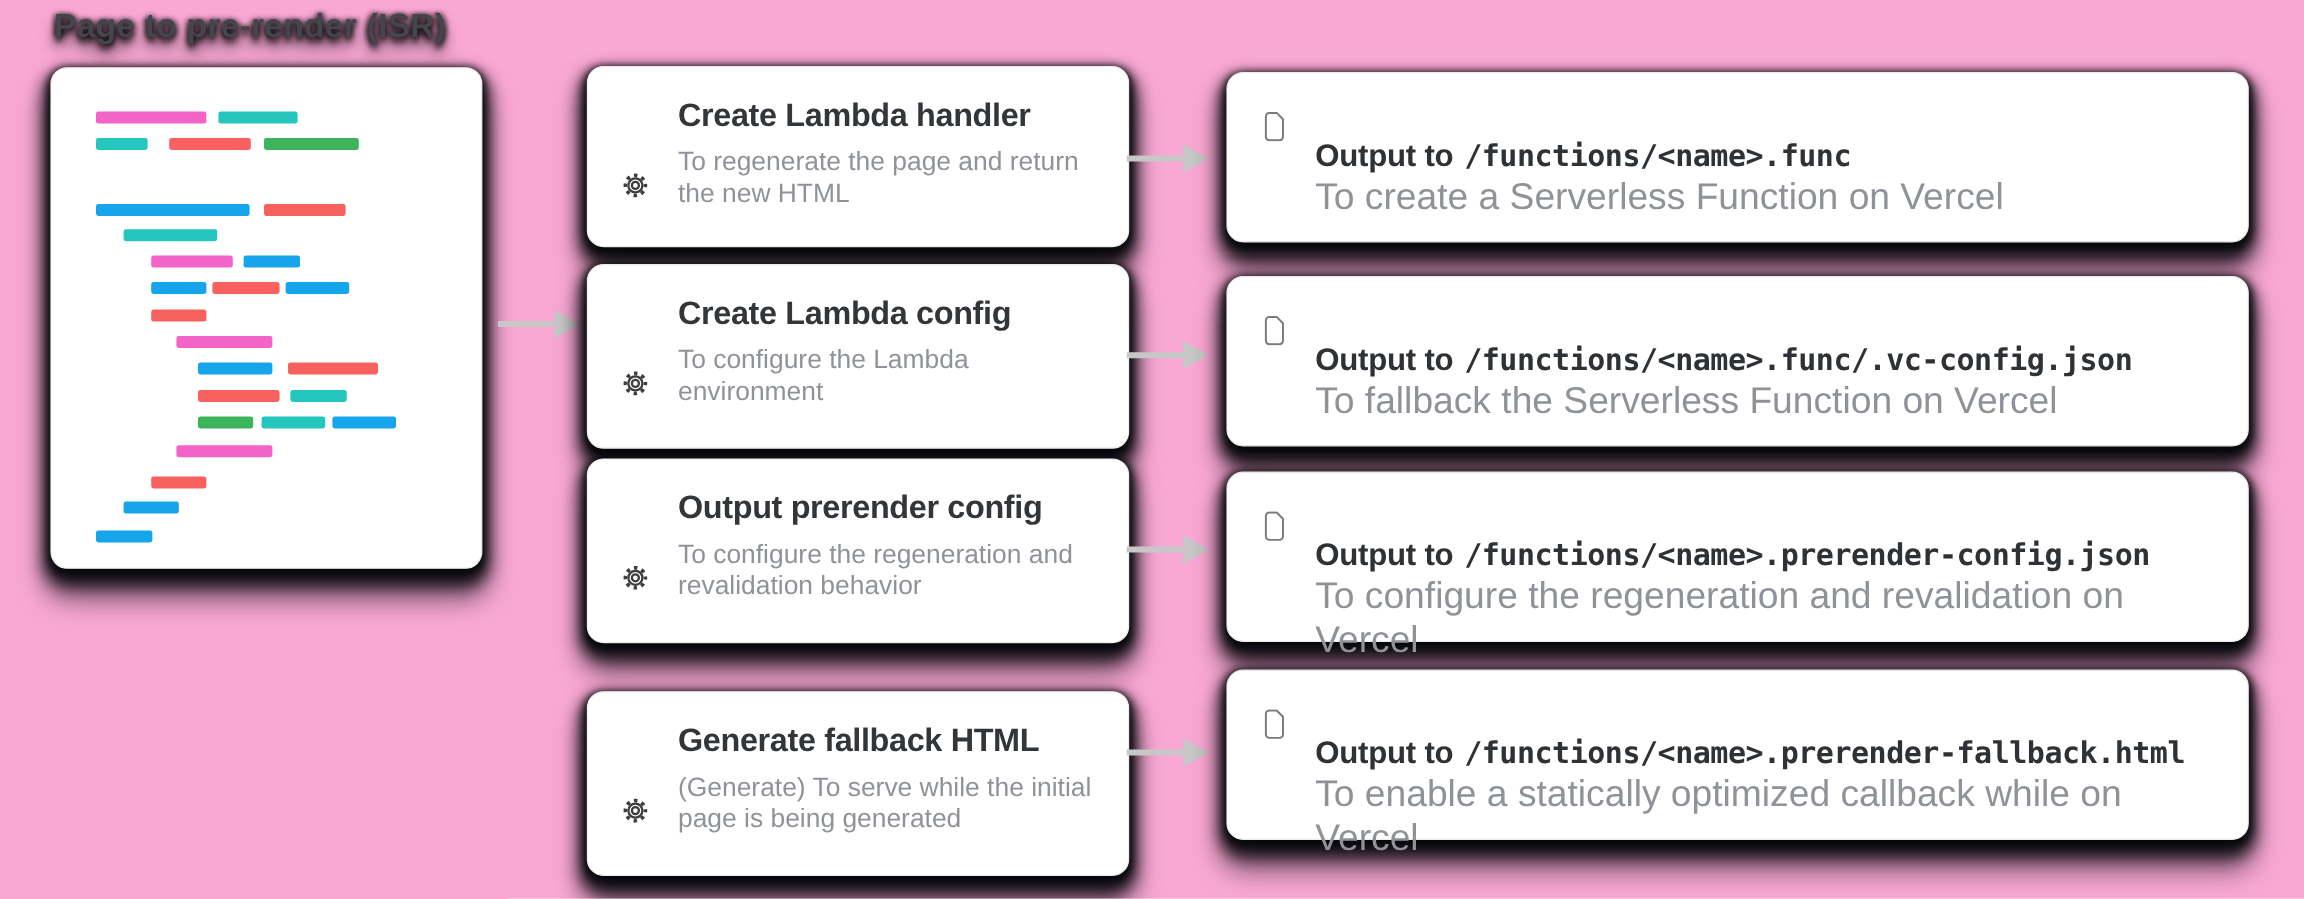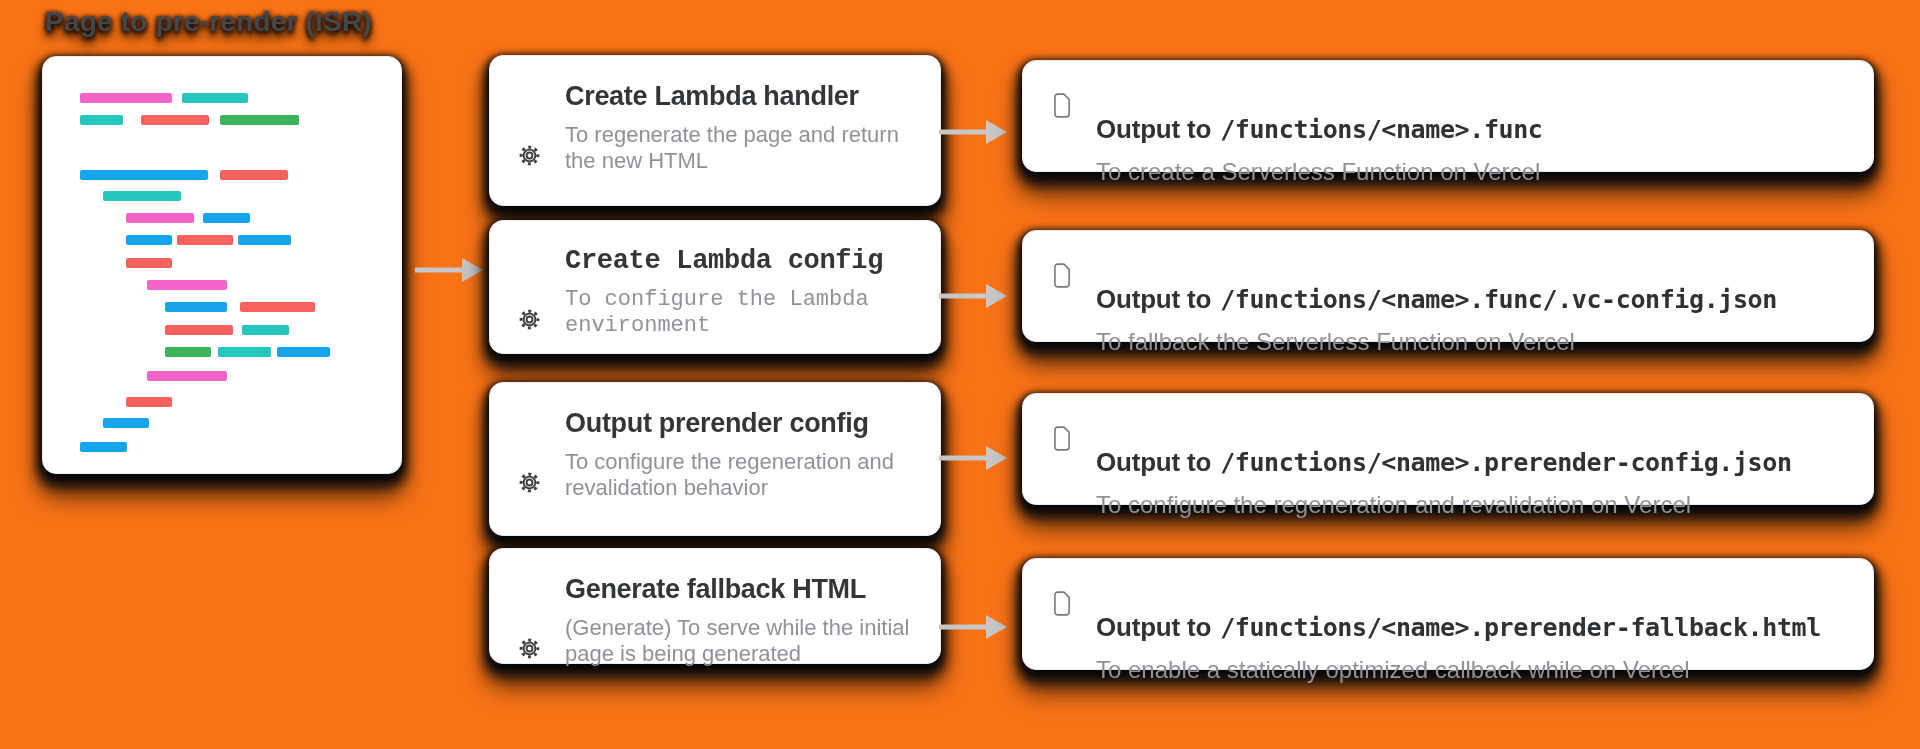--- a/index.html
+++ b/index.html
@@ -3,21 +3,21 @@
 <meta charset="utf-8">
 <style>
   * { margin: 0; padding: 0; box-sizing: border-box; }
   html, body { background: #ffffff; }
   body { font-family: "Liberation Sans", sans-serif; }
 
   .canvas {
     position: relative;
     width: 1920px;
     height: 749px;
-    background: #f97316;
+    background: #f9a8d4;
     overflow: hidden;
   }
 
   .diagram-title {
     position: absolute;
     left: 45px;
     top: 6px;
     font-size: 28px;
     font-weight: 700;
     letter-spacing: 0.2px;
@@ -56,41 +56,41 @@
     line-height: 1.2;
   }
   .step-desc {
     margin-top: 10px;
     font-size: 22px;
     line-height: 1.16;
     color: #8f9398;
   }
 
   
-  .output-card { left: 1022px; width: 852px; height: 112px; }
+  .output-card { left: 1022px; width: 852px; height: 142px; }
   .output-inner { display: flex; align-items: flex-start; gap: 24px; padding: 26px 20px 0 30px; }
   .file-wrap { flex: 0 0 19px; margin-top: 6px; color: #7a7a7a; }
   .output-title { display: flex; align-items: baseline; gap: 9px; white-space: nowrap; }
   .output-prefix {
     font-size: 26px;
     font-weight: 700;
     letter-spacing: -0.2px;
     color: #2f3235;
   }
   .output-path {
     font-family: "DejaVu Sans Mono", "Liberation Mono", monospace;
     font-size: 25px;
     font-weight: 600;
     letter-spacing: -0.4px;
     color: #2f3235;
     margin-top: 28px;
   }
   .output-desc {
-    margin-top: 13px;
-    font-size: 24px;
+    margin-top: 1px;
+    font-size: 31px;
     color: #8f9398;
   }
 
   
   .arrow { position: absolute; }
 </style>
 </head>
 <body>
 
 <div class="canvas">
@@ -142,21 +142,21 @@
           <circle cx="12" cy="12" r="7.4" stroke="currentColor" stroke-width="2.7" stroke-dasharray="2.6 3.21" stroke-dashoffset="1.3"></circle>
         </svg>
       </span>
       <div>
         <div class="step-title">Create Lambda handler</div>
         <div class="step-desc">To regenerate the page and return the new HTML</div>
       </div>
     </div>
   </div>
 
-  <div class="card step-card" style="top:220px; height:134px;font-family:Liberation Mono, monospace;">
+  <div class="card step-card" style="top:220px; height:154px;">
     <div class="step-inner">
       <span class="gear-wrap">
         <svg width="27" height="27" viewBox="0 0 24 24" fill="none">
           <circle cx="12" cy="12" r="5.2" stroke="currentColor" stroke-width="1.7"></circle>
           <circle cx="12" cy="12" r="2.6" stroke="currentColor" stroke-width="1.7"></circle>
           <circle cx="12" cy="12" r="7.4" stroke="currentColor" stroke-width="2.7" stroke-dasharray="2.6 3.21" stroke-dashoffset="1.3"></circle>
         </svg>
       </span>
       <div>
         <div class="step-title">Create Lambda config</div>
@@ -174,21 +174,21 @@
           <circle cx="12" cy="12" r="7.4" stroke="currentColor" stroke-width="2.7" stroke-dasharray="2.6 3.21" stroke-dashoffset="1.3"></circle>
         </svg>
       </span>
       <div>
         <div class="step-title">Output prerender config</div>
         <div class="step-desc">To configure the regeneration and revalidation behavior</div>
       </div>
     </div>
   </div>
 
-  <div class="card step-card" style="top:548px; height:116px;">
+  <div class="card step-card" style="top:576px; height:154px;">
     <div class="step-inner">
       <span class="gear-wrap">
         <svg width="27" height="27" viewBox="0 0 24 24" fill="none">
           <circle cx="12" cy="12" r="5.2" stroke="currentColor" stroke-width="1.7"></circle>
           <circle cx="12" cy="12" r="2.6" stroke="currentColor" stroke-width="1.7"></circle>
           <circle cx="12" cy="12" r="7.4" stroke="currentColor" stroke-width="2.7" stroke-dasharray="2.6 3.21" stroke-dashoffset="1.3"></circle>
         </svg>
       </span>
       <div>
         <div class="step-title">Generate fallback HTML</div>

